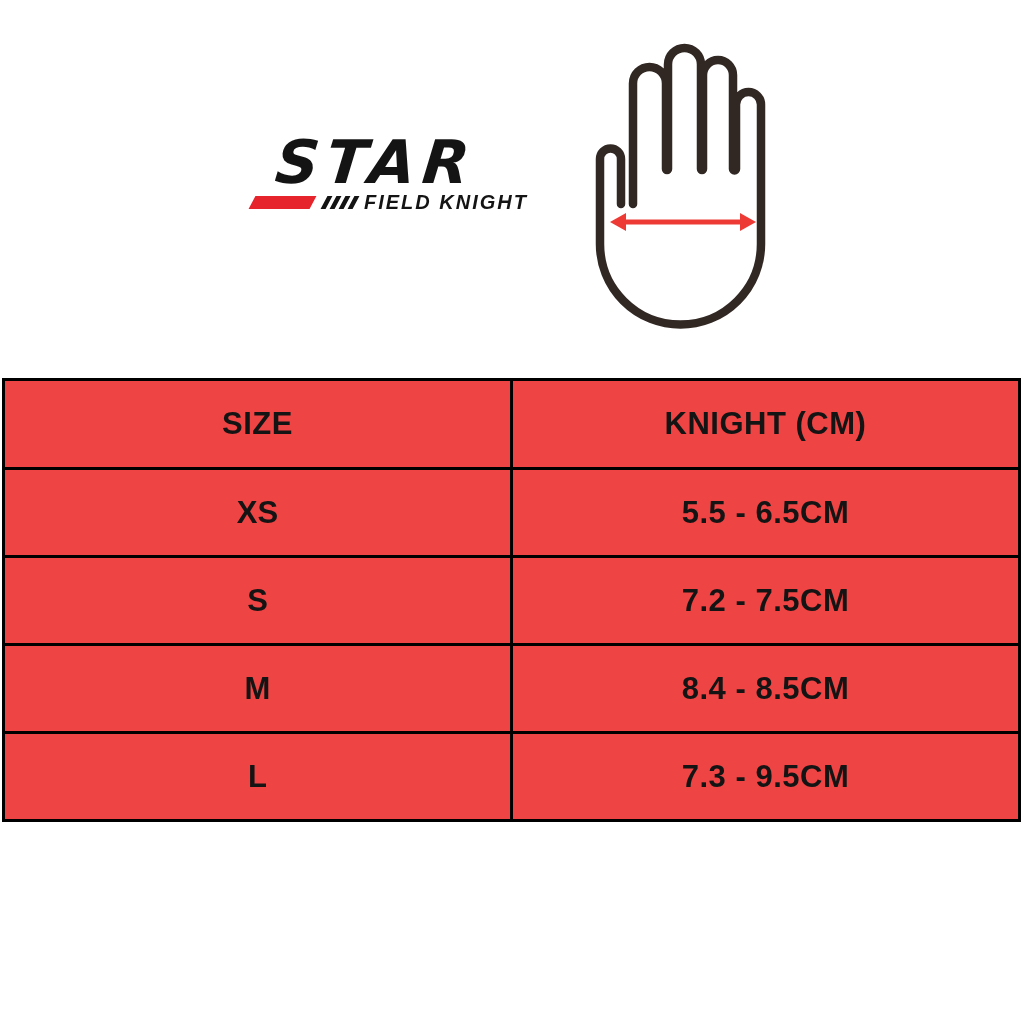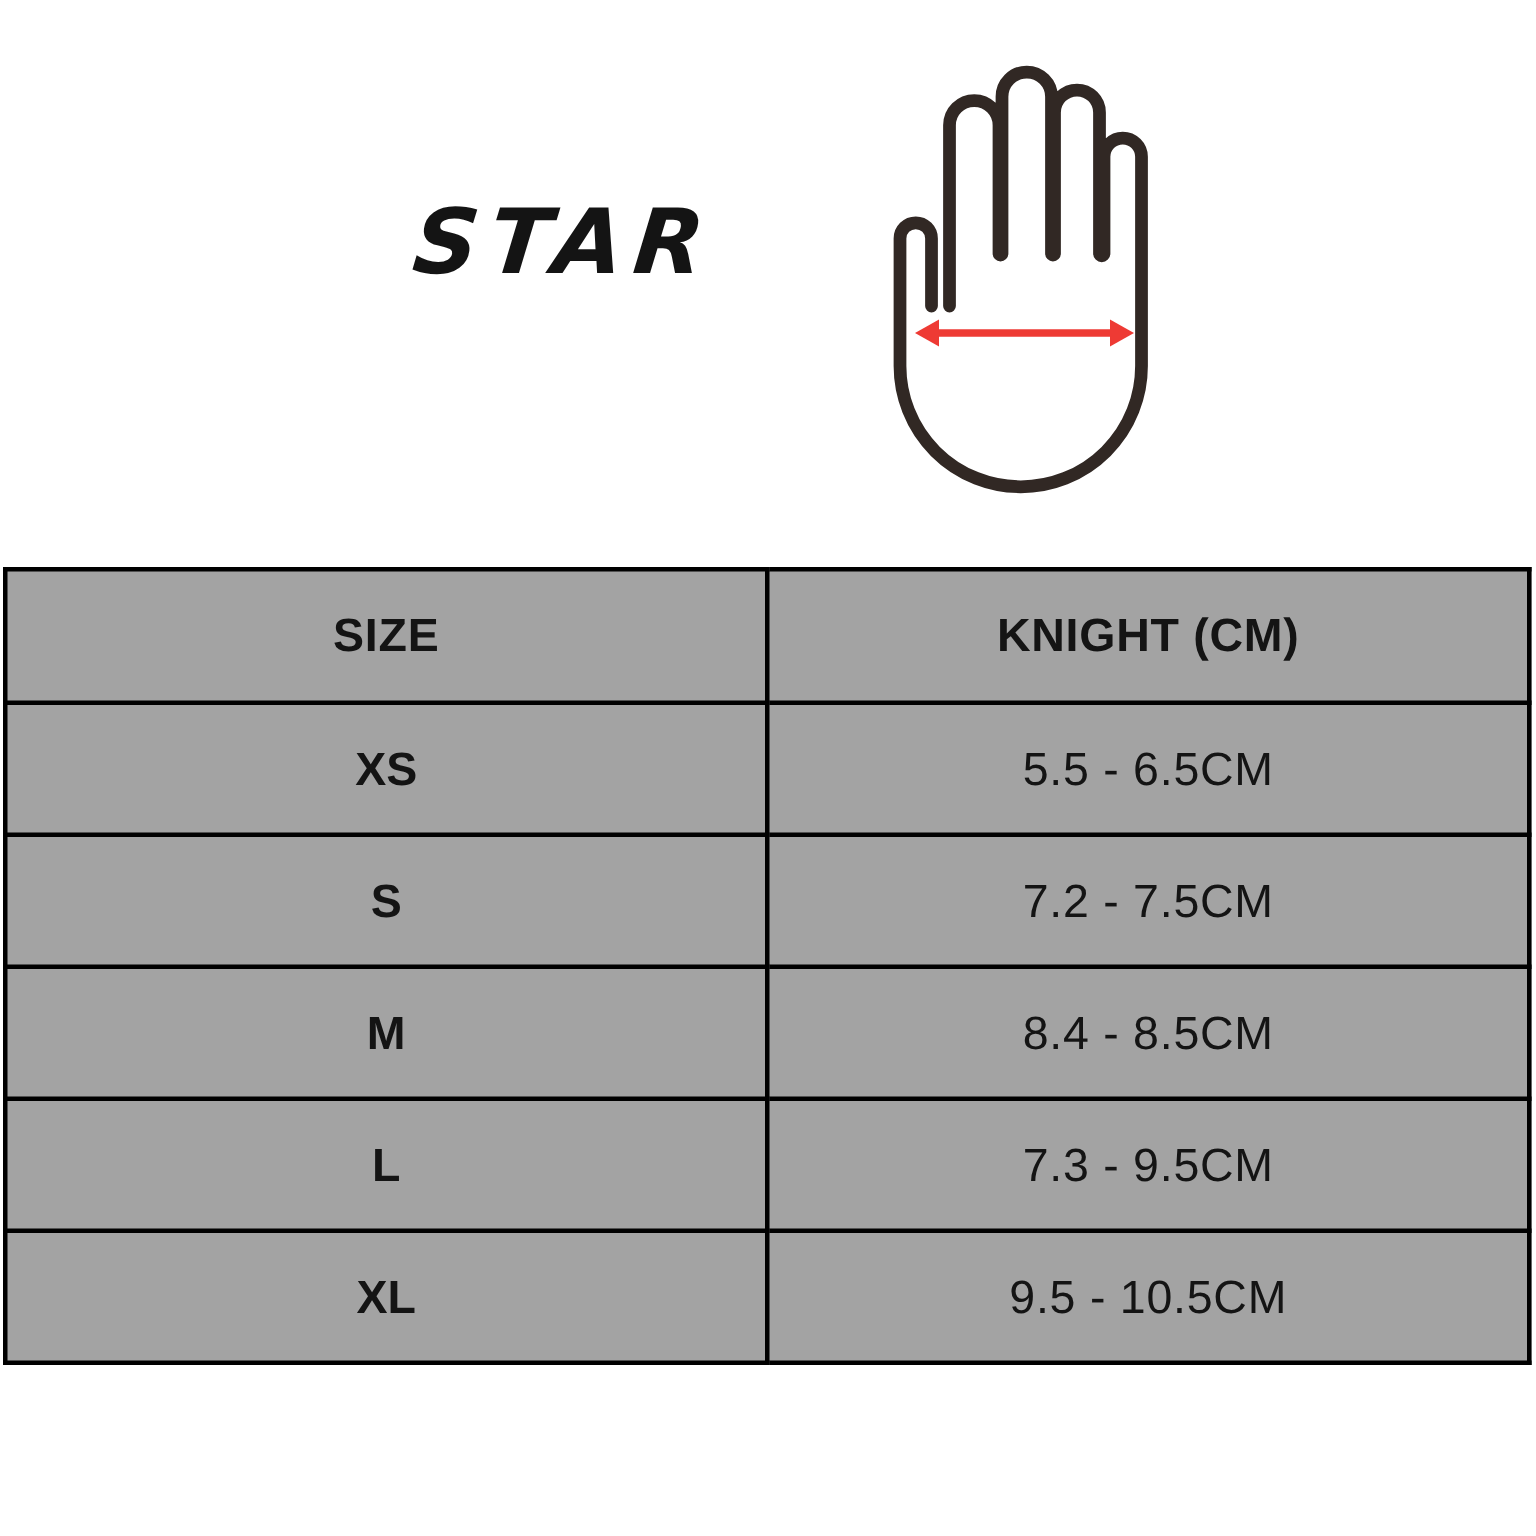--- a/index.html
+++ b/index.html
@@ -38,38 +38,48 @@
 
   
   .hand{position:absolute;left:588px;top:30px;width:200px;height:300px;}
   .hand-outline{fill:none;stroke:var(--hand-ink);stroke-width:8.5;stroke-linecap:round;stroke-linejoin:round;}
   .arrow-line{stroke:var(--arrow-red);stroke-width:5;}
   .arrow-head{fill:var(--arrow-red);}
 
   
   table.size-table{
     position:absolute;left:2px;top:378px;width:1019px;
-    border-collapse:collapse;table-layout:fixed;background:#a3a3a3;
+    border-collapse:collapse;table-layout:fixed;background:#ef4444;
   }
   .size-table th,.size-table td{
     border:3px solid var(--border);
     text-align:center;vertical-align:middle;padding:0;
   }
   .size-table th{height:89px;font-size:31px;font-weight:bold;letter-spacing:0.5px;}
   .size-table td{height:88px;font-size:31px;}
   .size-table td.size-cell{font-weight:bold;}
-  .size-table td.length-cell{font-weight:normal;letter-spacing:0.5px;}
+  .size-table td.length-cell{font-weight:bold;letter-spacing:0.5px;}
 </style>
 </head>
 <body>
 
 <div class="canvas">
 
   <div class="logo">
     <div class="logo-star">STAR</div>
+    <div class="logo-sub">
+      <div class="red-bar"></div>
+      <div class="slashes">
+          <i></i>
+          <i></i>
+          <i></i>
+          <i></i>
+        </div>
+      <div class="tagline">FIELD KNIGHT</div>
+    </div>
   </div>
 
   <svg class="hand" viewBox="0 0 200 300" aria-hidden="true">
     <path class="hand-outline" d="
       M 33 174
       L 33 129
       A 10.5 10.5 0 0 0 12 129
       L 12 214
       A 80.5 80.5 0 0 0 173 214
       L 173 74.5
@@ -109,20 +119,16 @@
           <td class="length-cell">7.2 - 7.5CM</td>
         </tr>
         <tr>
           <td class="size-cell">M</td>
           <td class="length-cell">8.4 - 8.5CM</td>
         </tr>
         <tr>
           <td class="size-cell">L</td>
           <td class="length-cell">7.3 - 9.5CM</td>
         </tr>
-        <tr>
-          <td class="size-cell">XL</td>
-          <td class="length-cell">9.5 - 10.5CM</td>
-        </tr>
       </tbody>
   </table>
 
 </div>
 
 </body></html>

